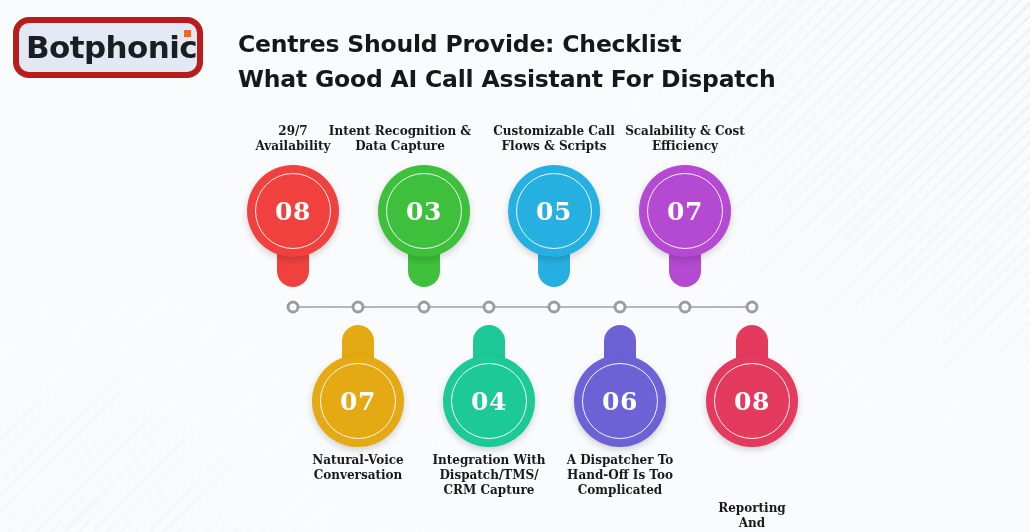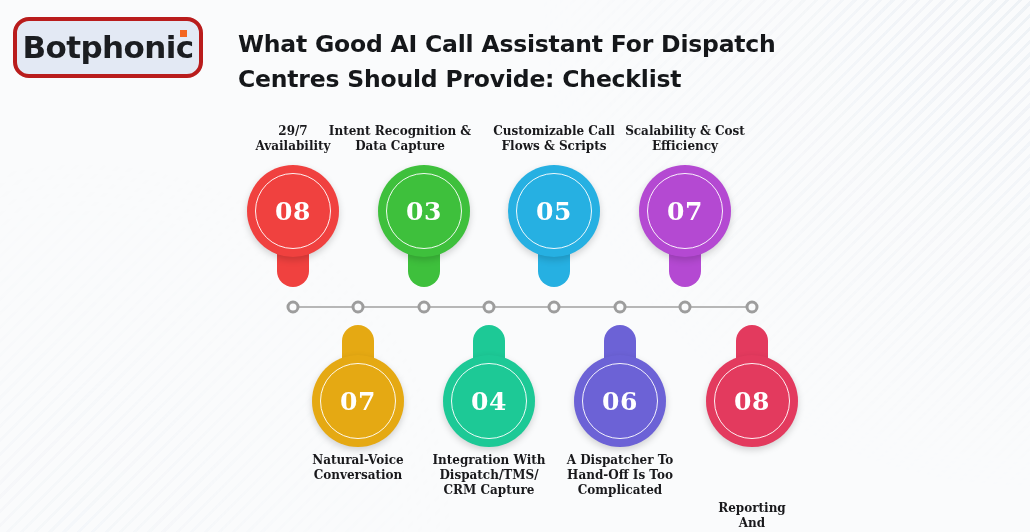--- a/index.html
+++ b/index.html
@@ -44,25 +44,25 @@
   }
 
   
   .logo-box {
     position: absolute;
     left: 13px;
     top: 17px;
     width: 190px;
     height: 61px;
     background: #e3e9f4;
-    border: 4px solid #b91c1c;
+    border: 6px solid #b91c1c;
     border-radius: 16px;
     display: flex;
     align-items: center;
-    justify-content: center;
+    justify-content: flex-end;
     box-sizing: border-box;
   }
   .logo-text {
     position: relative;
     font-family: "DejaVu Sans", sans-serif;
     font-weight: bold;
     font-size: 31px;
     letter-spacing: -0.6px;
     color: #1b1d21;
     line-height: 1;
@@ -198,22 +198,22 @@
 <div class="bg-texture2"></div>
 
 <div class="logo-box">
   <span class="logo-text">
     <span>Botphonic</span>
     <span class="logo-dot"></span>
   </span>
 </div>
 
 <div class="headline">
+  <div>Centres Should Provide: Checklist</div>
   <div>What Good AI Call Assistant For Dispatch</div>
-  <div>Centres Should Provide: Checklist</div>
 </div>
 
 <div class="diagram">
   <div class="rail-line"></div>
   <div id="pins-layer">
       <div class="rail-dot" style="left: 293px; border-color: rgb(157, 157, 157);"></div>
       <div class="pin up" style="left: 293px; top: 165px;">
         <div class="stem" style="background: rgb(240, 65, 63);"></div>
         <div class="head" style="background: rgb(240, 65, 63);"></div>
         <div class="ring"></div>

